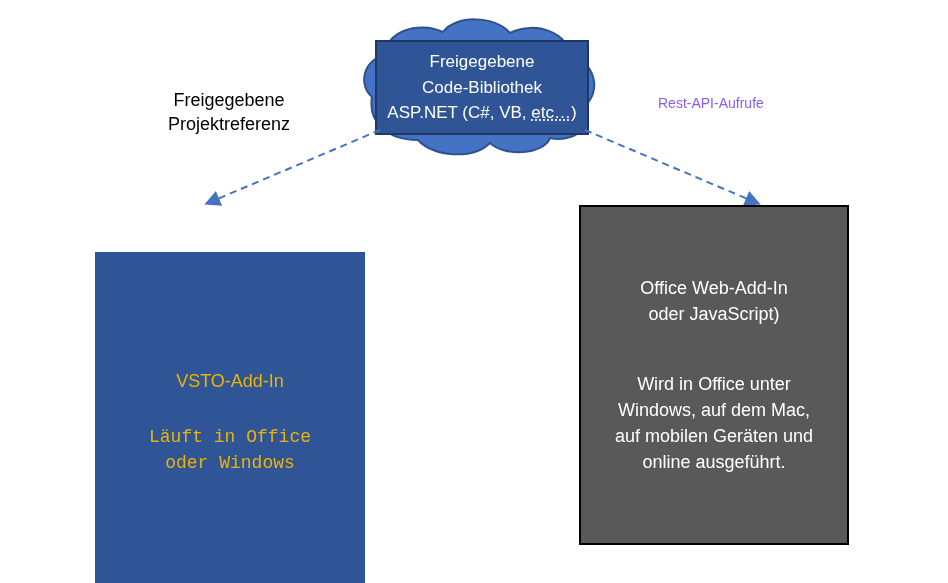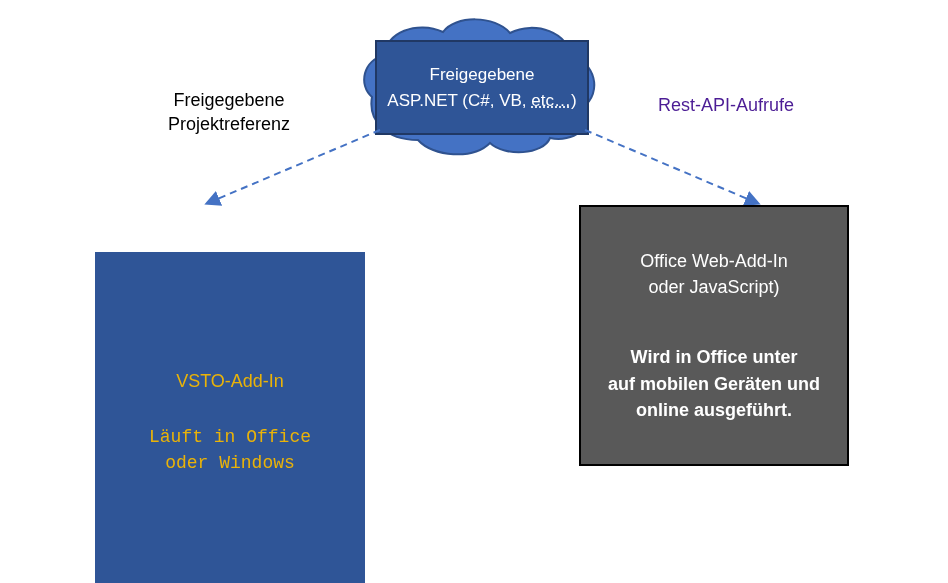--- a/index.html
+++ b/index.html
@@ -44,22 +44,22 @@
     top: 88px;
     font-size: 18px;
     color: #000;
     text-align: center;
     line-height: 1.35;
   }
   .right-label {
     position: absolute;
     left: 658px;
     top: 95px;
-    font-size: 18px;
-    color: #4c1d95;
+    font-size: 14px;
+    color: #8b5cf6;
     text-align: center;
   }
   .arrow {
     position: absolute;
     pointer-events: none;
   }
   .box-left {
     position: absolute;
     left: 95px;
     top: 205px;
@@ -75,21 +75,21 @@
     line-height: 1.45;
     text-align: center;
     padding: 20px;
     margin-top: 47px;
   }
   .box-right {
     position: absolute;
     left: 579px;
     top: 205px;
     width: 270px;
-    height: 261px;
+    height: 340px;
     background: #595959;
     border: 2px solid #000;
     color: #ffffff;
     display: flex;
     flex-direction: column;
     align-items: center;
     justify-content: center;
     font-size: 18px;
     line-height: 1.45;
     text-align: center;
@@ -112,20 +112,21 @@
              C180 5 215 18 215 42
              C240 45 248 78 228 92
              C240 112 218 128 195 123
              C188 140 150 142 135 128
              C118 145 78 142 63 125 Z" fill="#4472c4" stroke="#2f528f" stroke-width="2"></path>
   </svg>
 </div>
 
 <div class="cloud-box">
   <span class="line">Freigegebene</span>
+  <span class="line">Code-Bibliothek</span>
   <span class="line">
     <span>ASP.NET (C#, VB, </span><span class="etc">etc…</span><span>)</span>
   </span>
 </div>
 
 <div class="left-label">
   <div>Freigegebene</div>
   <div>Projektreferenz</div>
 </div>
 
@@ -159,18 +160,19 @@
     <span class="line">Läuft in Office</span>
     <span class="line">oder Windows</span>
   </div>
 </div>
 
 <div class="box-right">
   <div class="group">
     <span class="line">Office Web-Add-In</span>
     <span class="line">oder JavaScript)</span>
   </div>
-  <div class="group" style="margin-top:36px;font-weight:bold;">
+  <div class="group" style="margin-top:36px;">
     <span class="line">Wird in Office unter</span>
+    <span class="line">Windows, auf dem Mac,</span>
     <span class="line">auf mobilen Geräten und</span>
     <span class="line">online ausgeführt.</span>
   </div>
 </div>
 
 </body></html>

